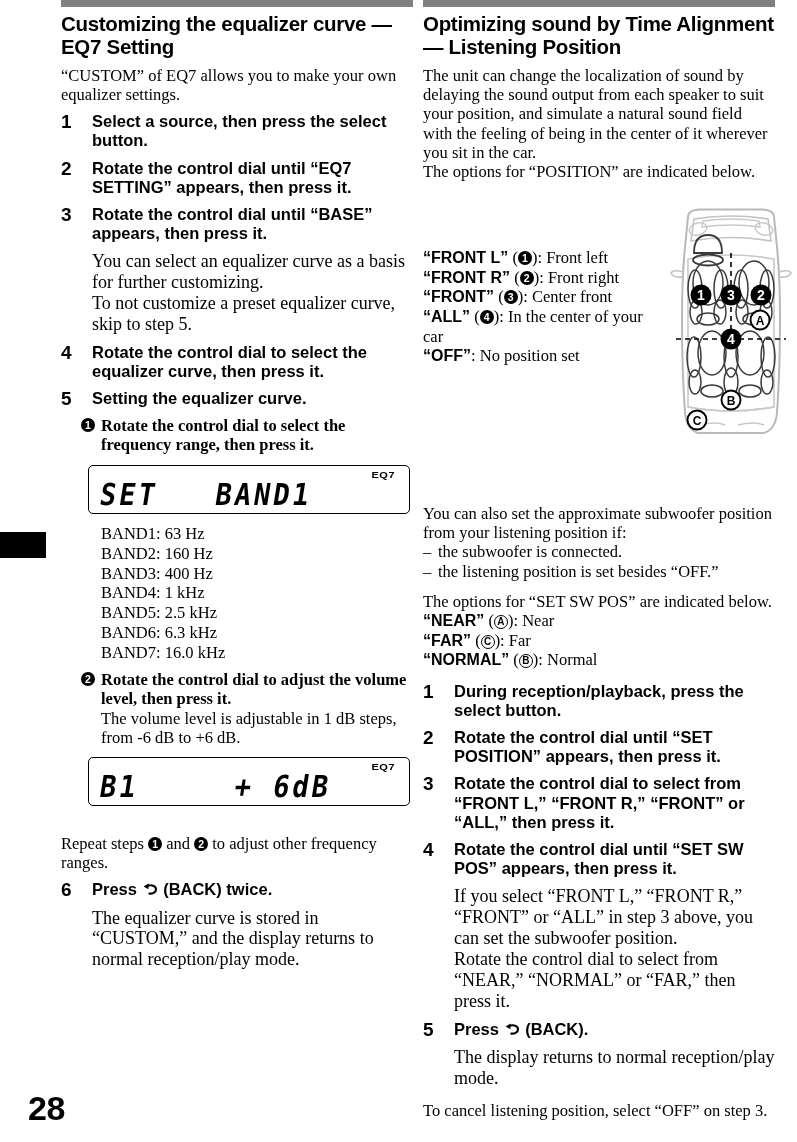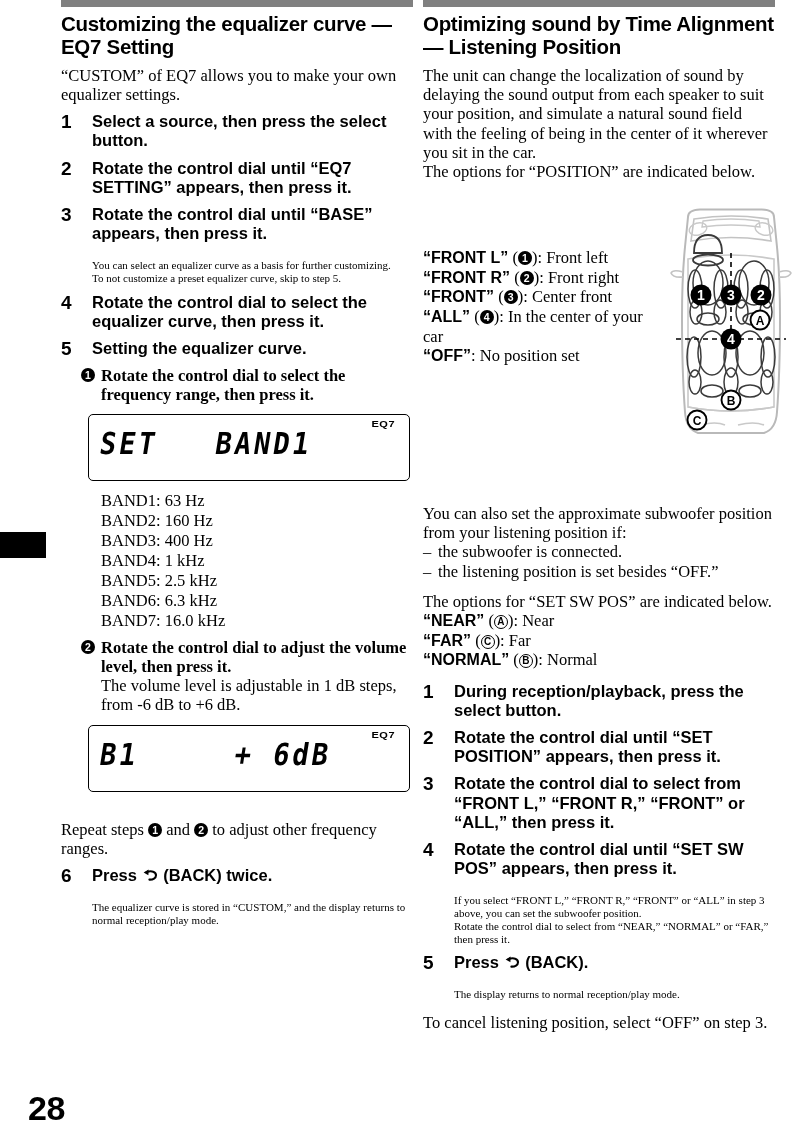--- a/index.html
+++ b/index.html
@@ -82,24 +82,24 @@
   .step .head {
     font-family: "Liberation Sans", sans-serif;
     font-weight: bold;
     font-size: 16.5px;
     line-height: 1.16;
     display: block;
   }
   .step .sub {
     font-family: "Liberation Serif", serif;
     font-weight: normal;
-    font-size: 11px;
+    font-size: 18px;
     line-height: 1.165;
     display: block;
-    margin-top: 16px;
+    margin-top: 8px;
   }
 
   
   .cnum {
     display: inline-block;
     width: 14px; height: 14px;
     border-radius: 50%;
     background: #000;
     color: #fff;
     font-family: "Liberation Sans", sans-serif;
@@ -153,21 +153,21 @@
     margin: 6px 0 0 40px;
     font-size: 16.5px;
     line-height: 1.21;
   }
 
   
   .lcd {
     position: relative;
     margin: 10px 0 10px 27px;
     width: 322px;
-    height: 67px;
+    height: 49px;
     border: 1.6px solid #000;
     border-radius: 5px;
     box-sizing: border-box;
     background: #fff;
     overflow: hidden;
   }
   .lcd .eq7 {
     position: absolute;
     right: 14px; top: 3px;
     font-family: "Liberation Sans", sans-serif;

